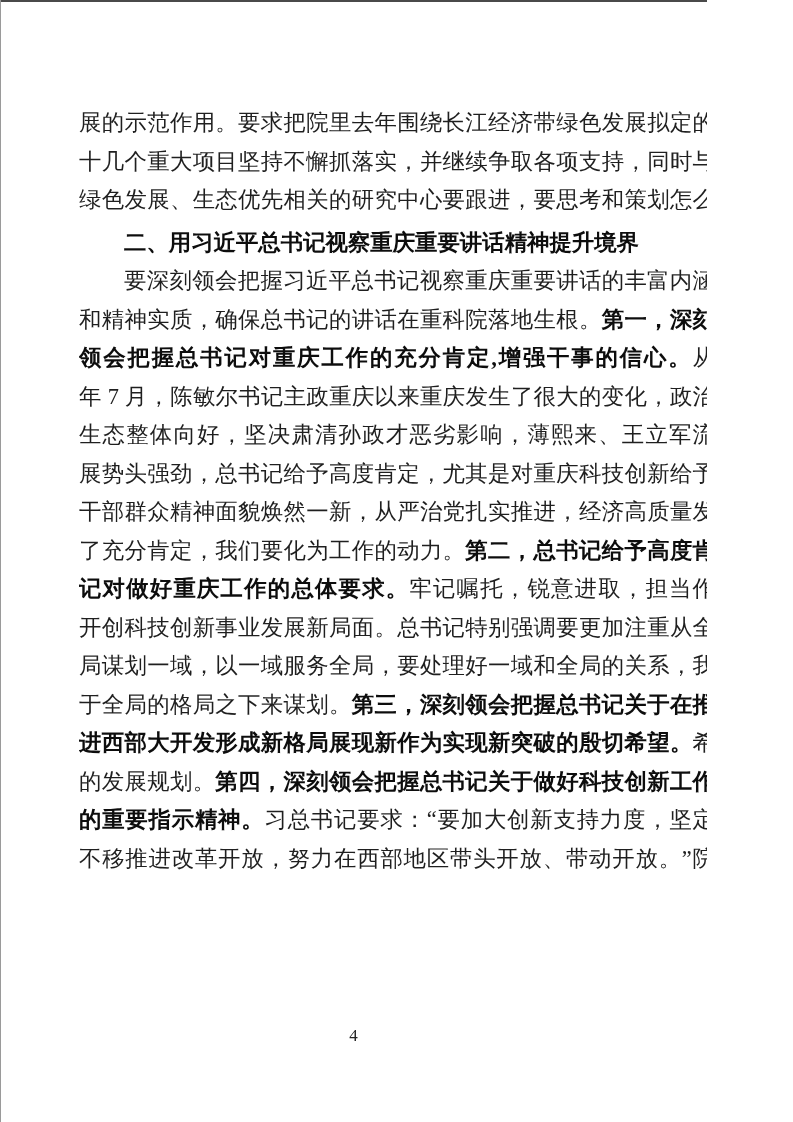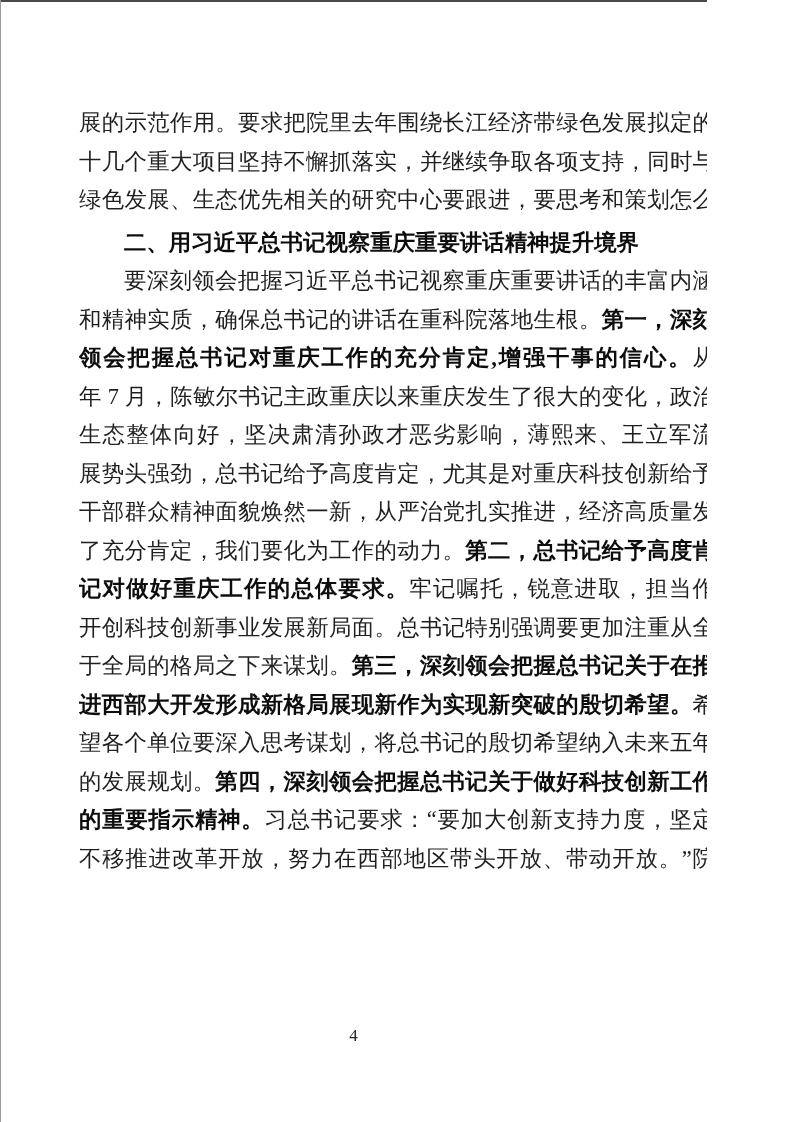--- a/index.html
+++ b/index.html
@@ -85,21 +85,21 @@
       <div class="line fill indent"><span class="r">要深刻领会把握习近平总书记视察重庆重要讲话的丰富内涵</span></div>
       <div class="line fill"><span class="r">和精神实质，确保总书记的讲话在重科院落地生根。</span><span class="b">第一，深刻</span></div>
       <div class="line fill"><span class="b">领会把握总书记对重庆工作的充分肯定,增强干事的信心。</span><span class="r">从 2017</span></div>
       <div class="line fill"><span class="r">年 7 月，陈敏尔书记主政重庆以来重庆发生了很大的变化，政治</span></div>
       <div class="line fill"><span class="r">生态整体向好，坚决肃清孙政才恶劣影响，薄熙来、王立军流毒，</span></div>
       <div class="line fill"><span class="r">展势头强劲，总书记给予高度肯定，尤其是对重庆科技创新给予</span></div>
       <div class="line fill"><span class="r">干部群众精神面貌焕然一新，从严治党扎实推进，经济高质量发</span></div>
       <div class="line fill"><span class="r">了充分肯定，我们要化为工作的动力。</span><span class="b">第二，总书记给予高度肯定</span></div>
       <div class="line fill"><span class="b">记对做好重庆工作的总体要求。</span><span class="r">牢记嘱托，锐意进取，担当作为，</span></div>
       <div class="line fill"><span class="r">开创科技创新事业发展新局面。总书记特别强调要更加注重从全</span></div>
+      <div class="line fill"><span class="r">局谋划一域，以一域服务全局，要处理好一域和全局的关系，我</span></div>
       <div class="line fill"><span class="r">于全局的格局之下来谋划。</span><span class="b">第三，深刻领会把握总书记关于在推</span></div>
       <div class="line fill"><span class="b">进西部大开发形成新格局展现新作为实现新突破的殷切希望。</span><span class="r">希</span></div>
-      <div class="line fill"><span class="r">望各个单位要深入思考谋划，将总书记的殷切希望纳入未来五年</span></div>
       <div class="line fill"><span class="r">的发展规划。</span><span class="b">第四，深刻领会把握总书记关于做好科技创新工作</span></div>
       <div class="line fill"><span class="b">的重要指示精神。</span><span class="r">习总书记要求：“要加大创新支持力度，坚定</span></div>
       <div class="line fill"><span class="r">不移推进改革开放，努力在西部地区带头开放、带动开放。”院</span></div>
     </div>
   <div class="footer">4</div>
 </div>
 
 </body></html>

